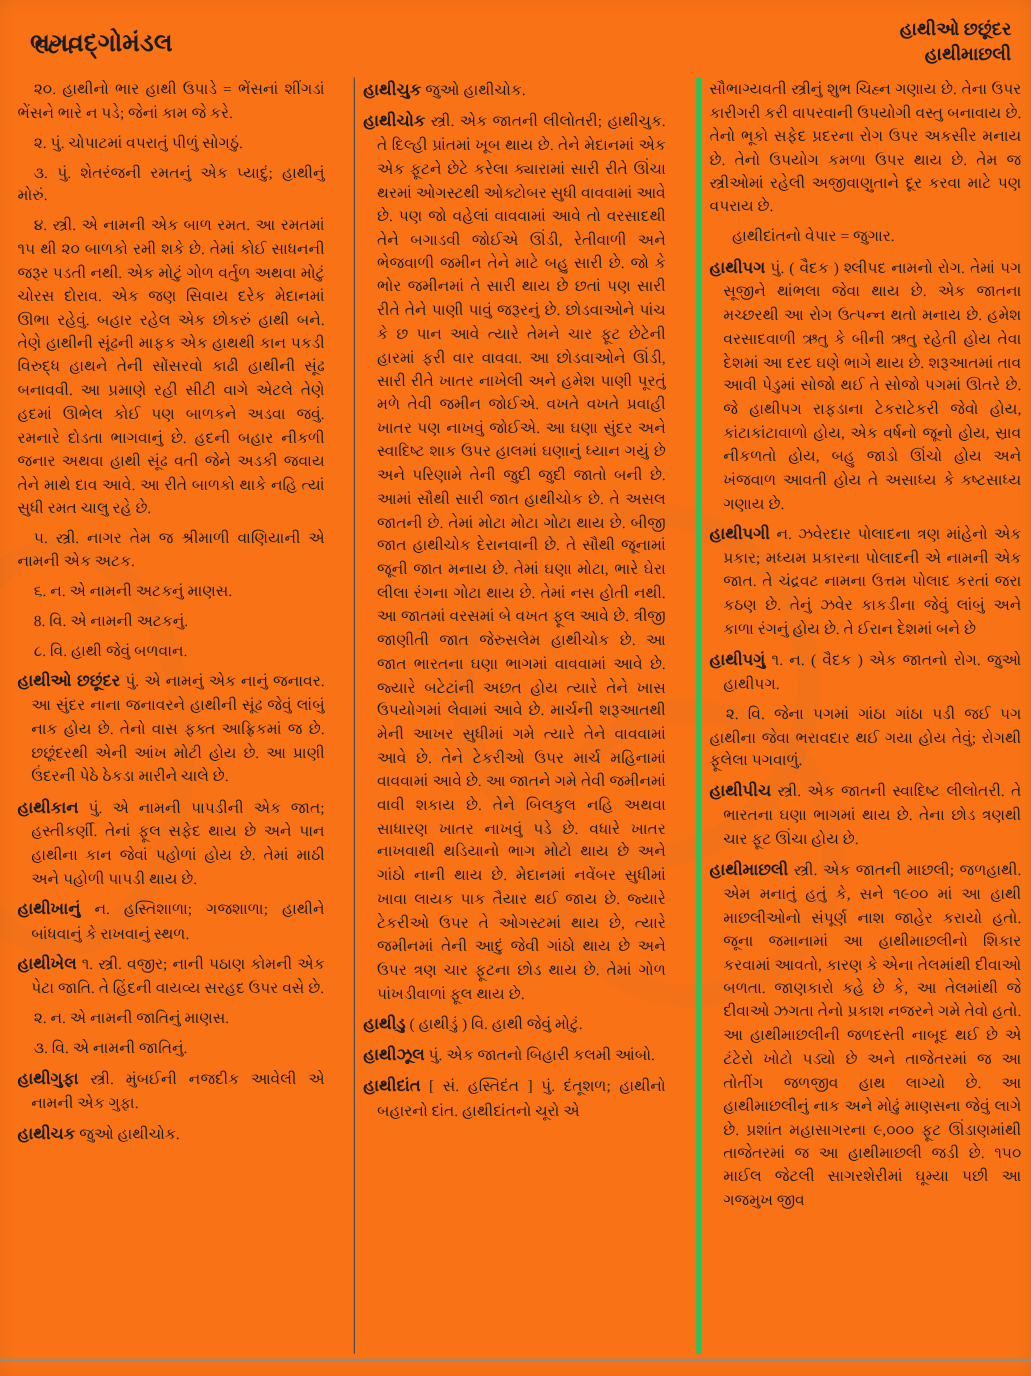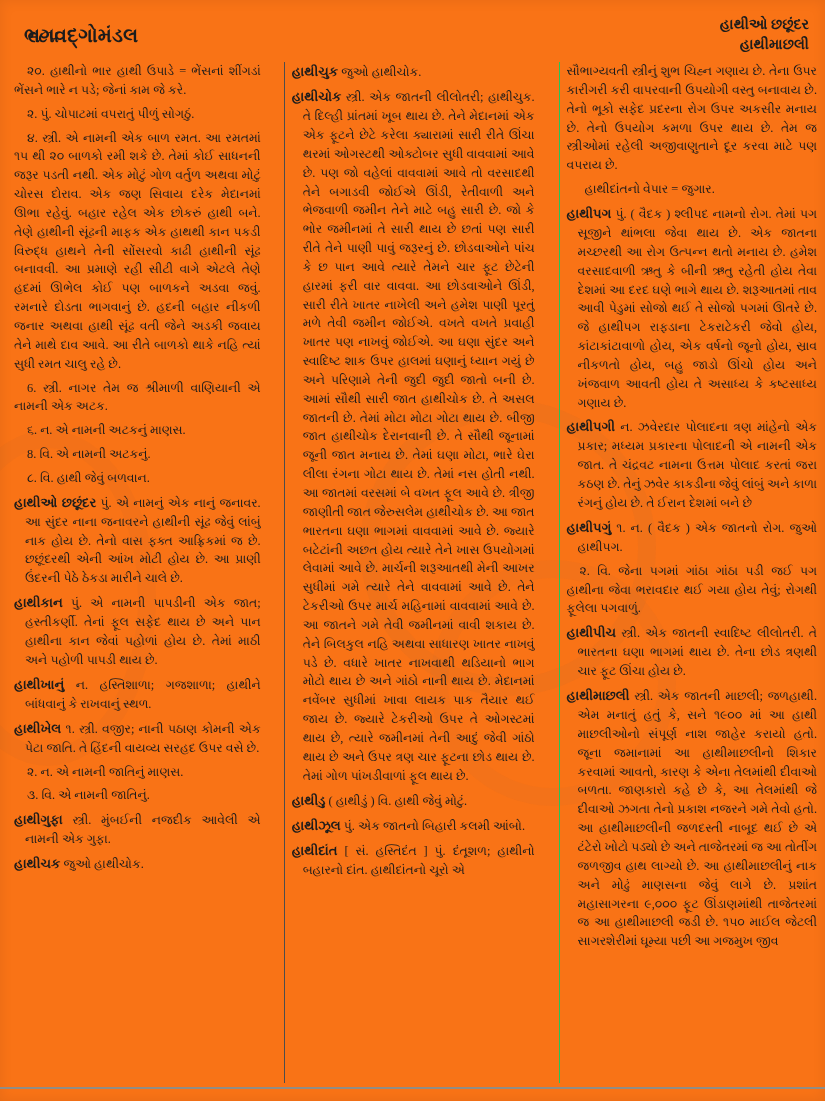--- a/index.html
+++ b/index.html
@@ -56,21 +56,21 @@
   }
   .column {
     height: 100%;
     overflow: hidden;
     font-size: 12.4px;
     line-height: 1.52;
     text-align: justify;
   }
   .col-1 { width: 262px; padding-right: 6px; }
   .col-2 { width: 258px; padding: 0 7px; border-left: 1px solid #4d4d4d; }
-  .col-3 { width: 266px; padding-left: 7px; border-left: 1px solid #22c55e; }
+  .col-3 { width: 266px; padding-left: 7px; border-left: 4px solid #22c55e; }
 
   .block { margin: 0 0 5px 0; }
   .block.entry { padding-left: 11px; text-indent: -11px; }
   .block.sense { text-indent: 13px; }
   .block.plain { text-indent: 0; }
   .block.idiom { padding-left: 18px; text-indent: 0; }
   .headword { font-weight: 700; font-size: 13.2px; }
 
   .bottom-rule {
     position: absolute;
@@ -92,22 +92,23 @@
     <div class="guide-words">
       <div>હાથીઓ છછૂંદર</div>
       <div>હાથીમાછલી</div>
     </div>
   </div>
 
   <div class="columns">
     <div class="column col-1">
         <p class="block sense"><span>૨૦. હાથીનો ભાર હાથી ઉપાડે = ભેંસનાં શીંગડાં ભેંસને ભારે ન પડે; જેનાં કામ જે કરે.</span></p>
         <p class="block sense"><span>૨. પું. ચોપાટમાં વપરાતું પીળું સોગઠું.</span></p>
+        <p class="block sense"><span>૩. પું. શેતરંજની રમતનું એક પ્યાદું; હાથીનું મોરું.</span></p>
         <p class="block sense"><span>૪. સ્ત્રી. એ નામની એક બાળ રમત. આ રમતમાં ૧૫ થી ૨૦ બાળકો રમી શકે છે. તેમાં કોઈ સાધનની જરૂર પડતી નથી. એક મોટું ગોળ વર્તુળ અથવા મોટું ચોરસ દોરાવ. એક જણ સિવાય દરેક મેદાનમાં ઊભા રહેવું. બહાર રહેલ એક છોકરું હાથી બને. તેણે હાથીની સૂંઢની માફક એક હાથથી કાન પકડી વિરુદ્ધ હાથને તેની સોંસરવો કાઢી હાથીની સૂંઢ બનાવવી. આ પ્રમાણે રહી સીટી વાગે એટલે તેણે હદમાં ઊભેલ કોઈ પણ બાળકને અડવા જવું. રમનારે દોડતા ભાગવાનું છે. હદની બહાર નીકળી જનાર અથવા હાથી સૂંઢ વતી જેને અડકી જવાય તેને માથે દાવ આવે. આ રીતે બાળકો થાકે નહિ ત્યાં સુધી રમત ચાલુ રહે છે.</span></p>
-        <p class="block sense"><span>6. સ્ત્રી. નાગર તેમ જ શ્રીમાળી વાણિયાની એ નામની એક અટક.</span></p>
+        <p class="block sense"><span>૫. સ્ત્રી. નાગર તેમ જ શ્રીમાળી વાણિયાની એ નામની એક અટક.</span></p>
         <p class="block sense"><span>૬. ન. એ નામની અટકનું માણસ.</span></p>
         <p class="block sense"><span>8. વિ. એ નામની અટકનું.</span></p>
         <p class="block sense"><span>૮. વિ. હાથી જેવું બળવાન.</span></p>
         <p class="block entry"><span class="headword">હાથીઓ છછૂંદર</span> <span>પું. એ નામનું એક નાનું જનાવર. આ સુંદર નાના જનાવરને હાથીની સૂંઢ જેવું લાંબું નાક હોય છે. તેનો વાસ ફક્ત આફ્રિકમાં જ છે. છછૂંદરથી એની આંખ મોટી હોય છે. આ પ્રાણી ઉંદરની પેઠે ઠેકડા મારીને ચાલે છે.</span></p>
         <p class="block entry"><span class="headword">હાથીકાન</span> <span>પું. એ નામની પાપડીની એક જાત; હસ્તીકર્ણી. તેનાં ફૂલ સફેદ થાય છે અને પાન હાથીના કાન જેવાં પહોળાં હોય છે. તેમાં માઠી અને પહોળી પાપડી થાય છે.</span></p>
         <p class="block entry"><span class="headword">હાથીખાનું</span> <span>ન. હસ્તિશાળા; ગજશાળા; હાથીને બાંધવાનું કે રાખવાનું સ્થળ.</span></p>
         <p class="block entry"><span class="headword">હાથીખેલ</span> <span>૧. સ્ત્રી. વજીર; નાની પઠાણ કોમની એક પેટા જાતિ. તે હિંદની વાયવ્ય સરહદ ઉપર વસે છે.</span></p>
         <p class="block sense"><span>૨. ન. એ નામની જાતિનું માણસ.</span></p>
         <p class="block sense"><span>૩. વિ. એ નામની જાતિનું.</span></p>
         <p class="block entry"><span class="headword">હાથીગુફા</span> <span>સ્ત્રી. મુંબઈની નજદીક આવેલી એ નામની એક ગુફા.</span></p>

